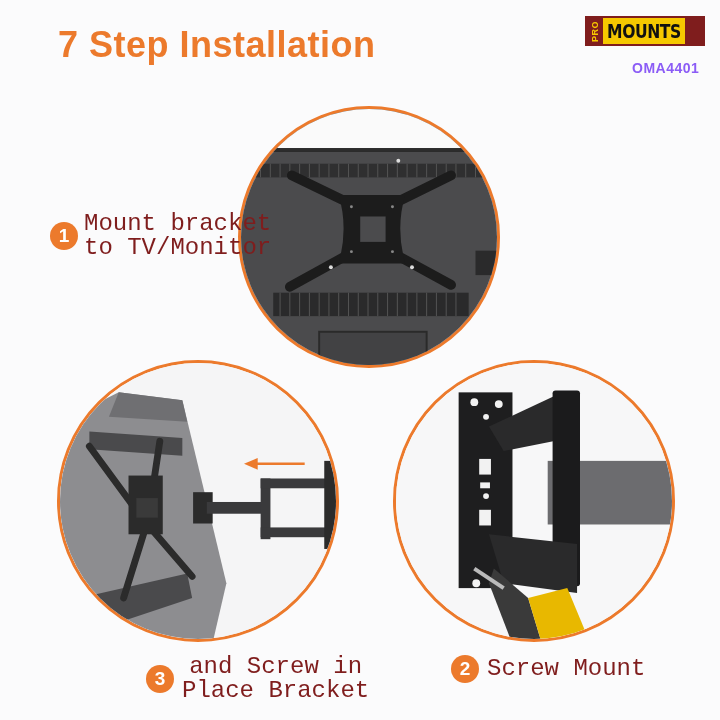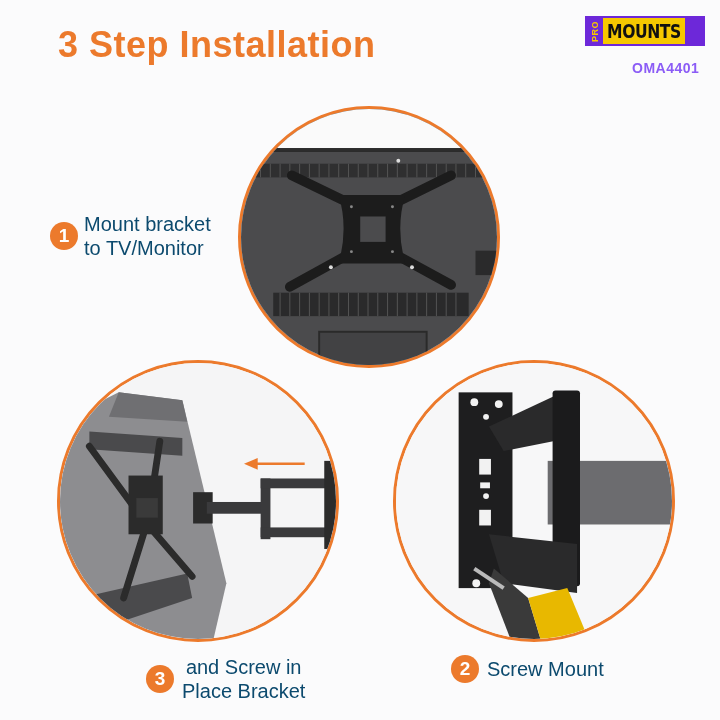--- a/index.html
+++ b/index.html
@@ -1,43 +1,43 @@
 <!DOCTYPE html>
 <html><head>
 <meta charset="utf-8">
 <style>
   html,body{margin:0;padding:0;}
   body{width:720px;height:720px;background:#fbfbfc;position:relative;overflow:hidden;font-family:"Liberation Sans","DejaVu Sans",sans-serif;}
   .title{position:absolute;left:58px;top:24px;font-size:36px;font-weight:bold;color:#ec7a2c;letter-spacing:0.5px;}
-  .logo{position:absolute;left:585px;top:16px;width:120px;height:30px;background:#6d28d9;display:flex;align-items:center;padding:2px;box-sizing:border-box;}
+  .logo{position:absolute;left:585px;top:16px;width:120px;height:30px;background:#7f1d1d;display:flex;align-items:center;padding:2px;box-sizing:border-box;}
   .logo .pro{width:16px;height:26px;display:flex;align-items:center;justify-content:center;color:#f6c800;font-weight:bold;font-size:9px;writing-mode:vertical-rl;transform:rotate(180deg);letter-spacing:0.5px;}
   .logo .mounts{flex:1;height:26px;background:#f6c800;color:#111;font-weight:bold;font-size:19px;display:flex;align-items:center;justify-content:center;letter-spacing:-0.5px;font-family:"DejaVu Sans",sans-serif;transform:scaleX(0.82);transform-origin:left center;width:120px;}
   .model{position:absolute;left:632px;top:60px;font-size:14px;color:#8b5cf6;font-weight:bold;letter-spacing:0.5px;}
 
   .circle{position:absolute;border-radius:50%;border:3px solid #ec7a2c;overflow:hidden;box-sizing:border-box;background:#fafafa;}
   #c1{left:238px;top:106px;width:262px;height:262px;background:#4a4a4c;}
   #c2{left:57px;top:360px;width:282px;height:282px;}
   #c3{left:393px;top:360px;width:282px;height:282px;}
   .circle svg{position:absolute;left:0;top:0;width:100%;height:100%;}
 
   .step{position:absolute;display:flex;align-items:center;}
   .badge{width:28px;height:28px;border-radius:50%;background:#ec7a2c;color:#fff;font-weight:bold;font-size:19px;display:flex;align-items:center;justify-content:center;flex:none;}
-  .label{font-size:20px;color:#0c4a6e;line-height:24px;}
+  .label{font-size:24px;color:#7f1d1d;line-height:24px;font-family:Liberation Mono, monospace;}
   .label div{white-space:nowrap;}
   #s1{left:50px;top:212px;}
   #s1 .label{margin-left:6px;}
   #s3{left:146px;top:655px;}
   #s3 .label{margin-left:8px;text-align:center;}
   #s2{left:451px;top:655px;}
   #s2 .label{margin-left:8px;text-align:right;}
 </style>
 </head>
 <body>
 
-<div class="title">3 Step Installation</div>
+<div class="title">7 Step Installation</div>
 
 <div class="logo">
   <div class="pro">PRO</div>
   <div class="mounts">MOUNTS</div>
 </div>
 <div class="model">OMA4401</div>
 
 <div class="circle" id="c1">
   <svg viewBox="0 0 262 262">
     <rect x="0" y="0" width="262" height="262" fill="#fafafa"></rect>

